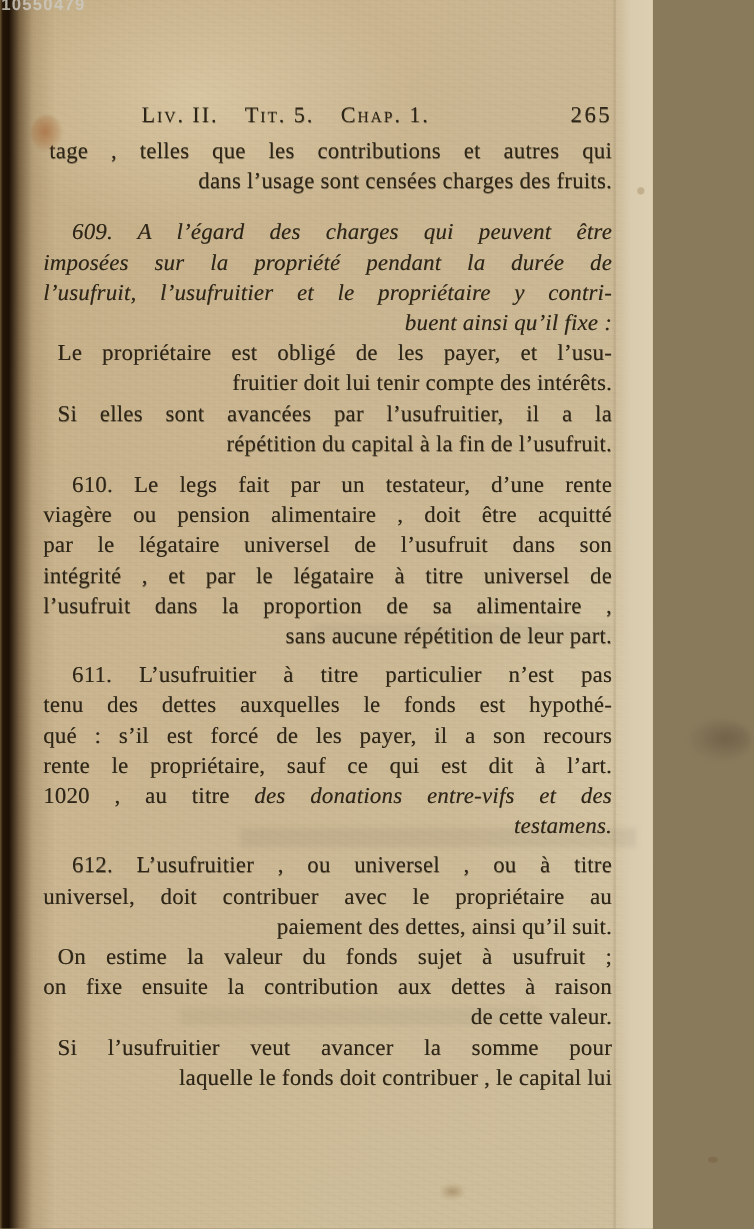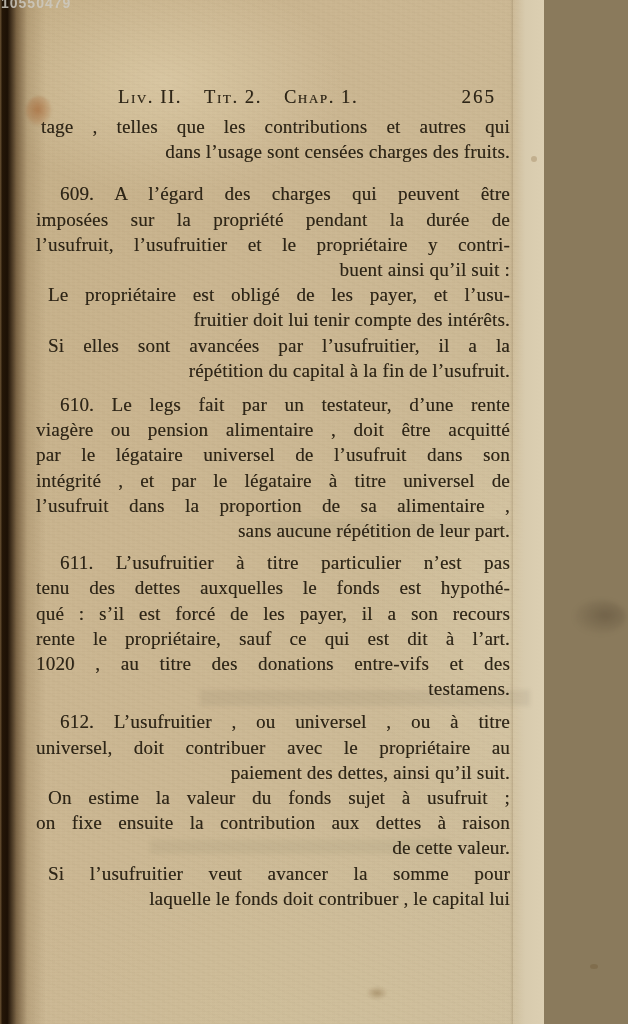--- a/index.html
+++ b/index.html
@@ -72,65 +72,65 @@
     font-size:19px;line-height:25.2px;
     letter-spacing:.2px;
     text-shadow:.3px .3px .4px rgba(43,32,16,.45);
   }
   header.running{
     display:flex;align-items:baseline;
     font-variant:small-caps;font-size:18.5px;letter-spacing:1.6px;
     line-height:22px;margin:0 0 6px 0;padding-left:82px;
   }
   .seg{margin-right:22px;}
-  .pageno{margin-left:auto;margin-right:14px;letter-spacing:2px;font-variant:normal;font-size:19px;}
+  .pageno{margin-left:auto;letter-spacing:2px;font-variant:normal;font-size:19px;}
 
   .para{margin:0;}
-  .m609{margin-top:17px;}
+  .m609{margin-top:17px;font-style:italic;}
   .m610{margin-top:9px;}
   .m611{margin-top:7px;}
   .m612{margin-top:8px;}
   .line{text-align:right;}
   .line.j{text-align:justify;text-align-last:justify;}
-  .it{}
+  .it{font-style:italic;}
 </style>
 </head>
 <body>
 
 <div class="page">
 
   <div class="grain"></div>
   <div class="spine"></div>
   <div class="right-edge"></div>
 
   <div class="ghost1"></div>
   <div class="ghost2"></div>
   <div class="ghost3"></div>
 
   <div class="watermark">10550479</div>
 
   <div class="column">
 
     <header class="running">
       <span class="seg">Liv. II.</span>
-      <span class="seg">Tit. 2.</span>
+      <span class="seg">Tit. 5.</span>
       <span class="seg">Chap. 1.</span>
       <span class="pageno">265</span>
     </header>
 
     <div class="para">
         <div class="line j" style="text-indent: 5px;">tage , telles que les contributions et autres qui</div>
         <div class="line">dans l’usage sont censées charges des fruits.</div>
       </div>
 
     <div class="para m609">
         <div class="line j" style="text-indent: 24px;">609. A l’égard des charges qui peuvent être</div>
         <div class="line j">imposées sur la propriété pendant la durée de</div>
         <div class="line j">l’usufruit, l’usufruitier et le propriétaire y contri-</div>
-        <div class="line">buent ainsi qu’il suit :</div>
+        <div class="line">buent ainsi qu’il fixe :</div>
       </div>
     <div class="para">
         <div class="line j" style="text-indent: 12px;">Le propriétaire est obligé de les payer, et l’usu-</div>
         <div class="line">fruitier doit lui tenir compte des intérêts.</div>
       </div>
     <div class="para">
         <div class="line j" style="text-indent: 12px;">Si elles sont avancées par l’usufruitier, il a la</div>
         <div class="line">répétition du capital à la fin de l’usufruit.</div>
       </div>
 

